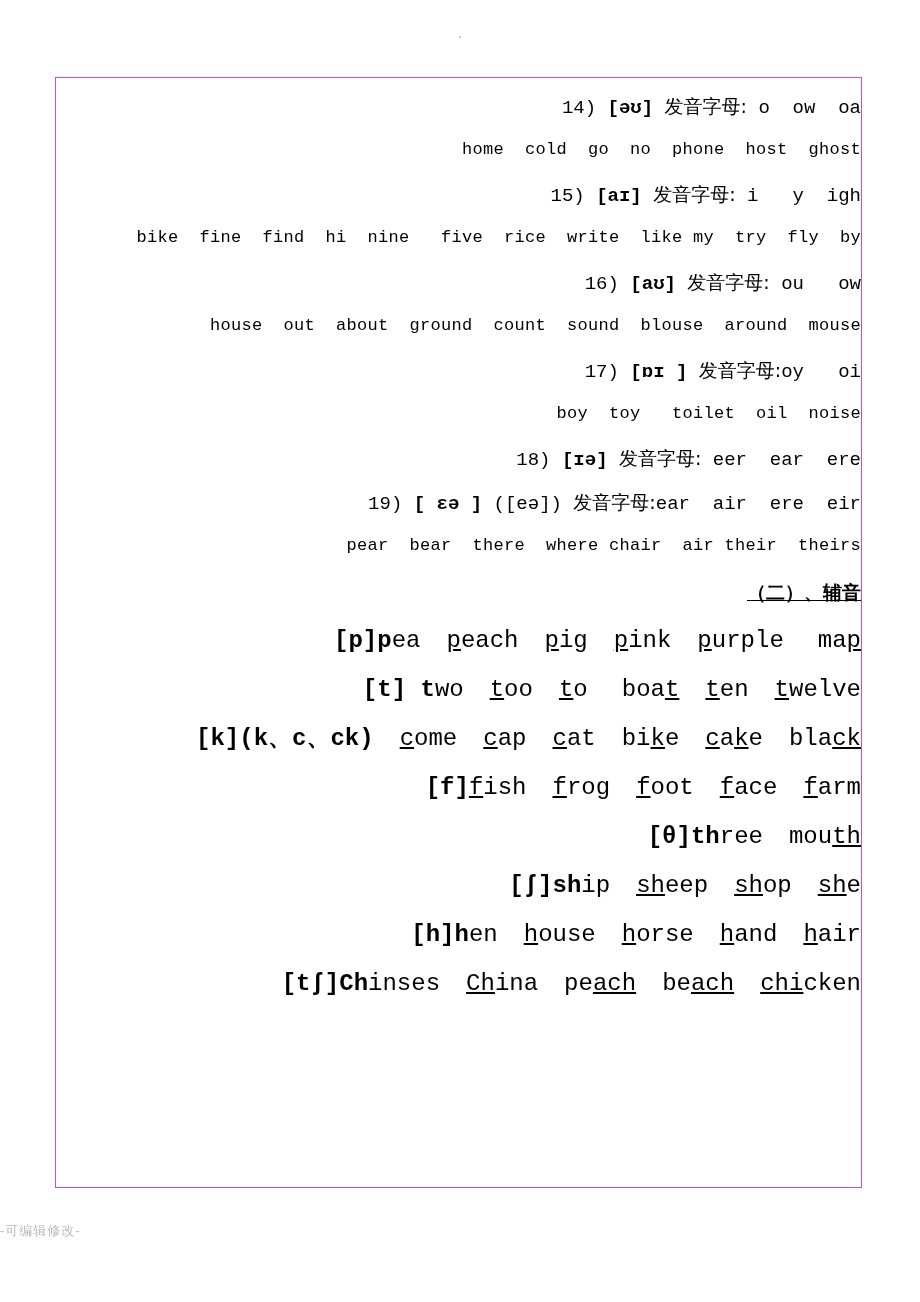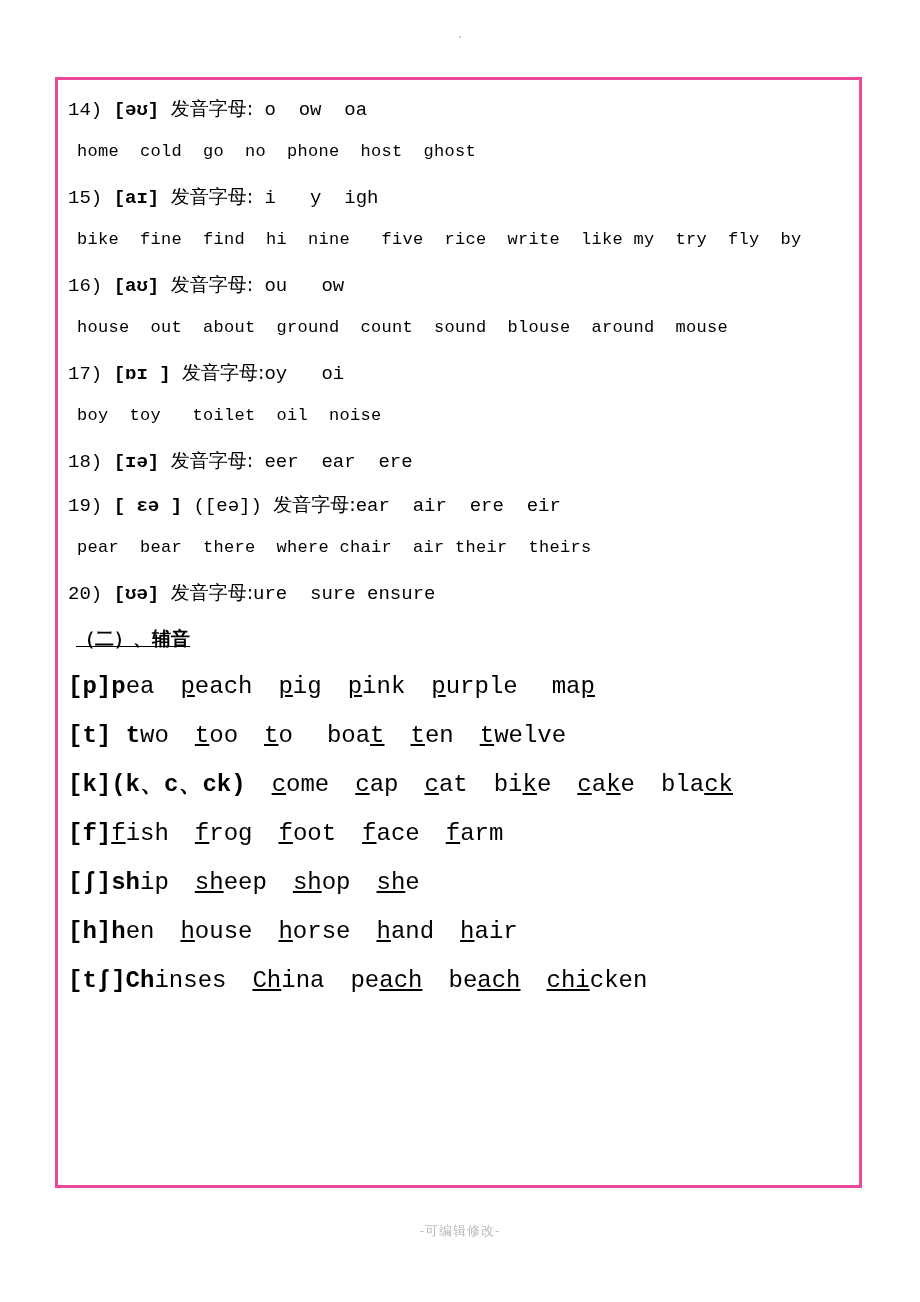--- a/index.html
+++ b/index.html
@@ -16,23 +16,24 @@
     overflow: hidden;
   }
 
   
   #page-frame {
     position: absolute;
     left: 55px;
     top: 77px;
     width: 807px;
     height: 1111px;
-    border: 3px solid #ec4899;
+    border: 1px solid #ec4899;
     box-sizing: border-box;
     overflow: hidden;
+    text-align: right;
   }
 
   #content {
     padding: 6px 0 0 10px;
   }
 
   
   .vowel-rule {
     font-size: 19px;
     line-height: 44px;
@@ -85,21 +86,20 @@
     text-underline-offset: 2px;
   }
   .gap-m { display: inline-block; width: 26px; }
 
   
   #footer-note {
     position: absolute;
     left: 0;
     top: 1222px;
     width: 920px;
-    text-align: center;
     font-family: Liberation Sans, sans-serif;
     font-size: 13px;
     color: #b9b9bd;
     letter-spacing: 1px;
   }
   #top-artifact {
     position: absolute;
     left: 459px;
     top: 36px;
     width: 2px;
@@ -125,29 +125,29 @@
     <div class="vowel-words">house  out  about  ground  count  sound  blouse  around  mouse</div>
 
     <div class="vowel-rule"><span>17)</span> <span class="ipa">[ɒɪ ]</span> <span class="cn">发音字母:</span><span>oy   oi</span></div>
     <div class="vowel-words">boy  toy   toilet  oil  noise</div>
 
     <div class="vowel-rule"><span>18)</span> <span class="ipa">[ɪə]</span> <span class="cn">发音字母:</span> <span>eer  ear  ere</span></div>
 
     <div class="vowel-rule"><span>19)</span> <span class="ipa">[ ɛə ]</span> <span>([eə])</span> <span class="cn">发音字母:</span><span>ear  air  ere  eir</span></div>
     <div class="vowel-words">pear  bear  there  where chair  air their  theirs</div>
 
-    <div class="vowel-rule"><span>20)</span> <span class="ipa">[ʊə]</span> <span class="cn">发音字母:</span><span>ure  sure ensure</span></div>
 
     <div class="section-heading">（二）、辅音</div>
 
     <div id="consonant-list">
         <div class="cons-row"><span class="sym">[p]</span><span><span class="lead">p</span>ea</span><span class="gap-m" style="width: 26px;"></span><span><span class="u">p</span>each</span><span class="gap-m" style="width: 26px;"></span><span><span class="u">p</span>ig</span><span class="gap-m" style="width: 26px;"></span><span><span class="u">p</span>ink</span><span class="gap-m" style="width: 26px;"></span><span><span class="u">p</span>urple</span><span class="gap-m" style="width: 34px;"></span><span>ma<span class="u">p</span></span></div>
         <div class="cons-row"><span class="sym">[t]</span> <span><span class="lead">t</span>wo</span><span class="gap-m" style="width: 26px;"></span><span><span class="u">t</span>oo</span><span class="gap-m" style="width: 26px;"></span><span><span class="u">t</span>o</span><span class="gap-m" style="width: 34px;"></span><span>boa<span class="u">t</span></span><span class="gap-m" style="width: 26px;"></span><span><span class="u">t</span>en</span><span class="gap-m" style="width: 26px;"></span><span><span class="u">t</span>welve</span></div>
         <div class="cons-row"><span class="sym">[k]</span><span><span class="lead">(k、c、ck)</span></span><span class="gap-m" style="width: 26px;"></span><span><span class="u">c</span>ome</span><span class="gap-m" style="width: 26px;"></span><span><span class="u">c</span>ap</span><span class="gap-m" style="width: 26px;"></span><span><span class="u">c</span>at</span><span class="gap-m" style="width: 26px;"></span><span>bi<span class="u">k</span>e</span><span class="gap-m" style="width: 26px;"></span><span><span class="u">c</span>a<span class="u">k</span>e</span><span class="gap-m"></span><span>bla<span class="u">ck</span></span></div>
         <div class="cons-row"><span class="sym">[f]</span><span><span class="u">f</span>ish</span><span class="gap-m" style="width: 26px;"></span><span><span class="u">f</span>rog</span><span class="gap-m" style="width: 26px;"></span><span><span class="u">f</span>oot</span><span class="gap-m" style="width: 26px;"></span><span><span class="u">f</span>ace</span><span class="gap-m" style="width: 26px;"></span><span><span class="u">f</span>arm</span></div>
+        <div class="cons-row"><span class="sym">[θ]</span><span><span class="lead">th</span>ree</span><span class="gap-m" style="width: 26px;"></span><span>mou<span class="u">th</span></span></div>
         <div class="cons-row"><span class="sym">[ʃ]</span><span><span class="lead">sh</span>ip</span><span class="gap-m" style="width: 26px;"></span><span><span class="u">sh</span>eep</span><span class="gap-m" style="width: 26px;"></span><span><span class="u">sh</span>op</span><span class="gap-m" style="width: 26px;"></span><span><span class="u">sh</span>e</span></div>
         <div class="cons-row"><span class="sym">[h]</span><span><span class="lead">h</span>en</span><span class="gap-m" style="width: 26px;"></span><span><span class="u">h</span>ouse</span><span class="gap-m" style="width: 26px;"></span><span><span class="u">h</span>orse</span><span class="gap-m" style="width: 26px;"></span><span><span class="u">h</span>and</span><span class="gap-m" style="width: 26px;"></span><span><span class="u">h</span>air</span></div>
         <div class="cons-row"><span class="sym">[tʃ]</span><span><span class="lead">Ch</span>inses</span><span class="gap-m" style="width: 26px;"></span><span><span class="u">Ch</span>ina</span><span class="gap-m" style="width: 26px;"></span><span>pe<span class="u">ach</span></span><span class="gap-m" style="width: 26px;"></span><span>be<span class="u">ach</span></span><span class="gap-m" style="width: 26px;"></span><span><span class="u">chi</span>cken</span></div>
       </div>
 
   </div>
 </div>
 
 <div id="footer-note">-可编辑修改-</div>
 

